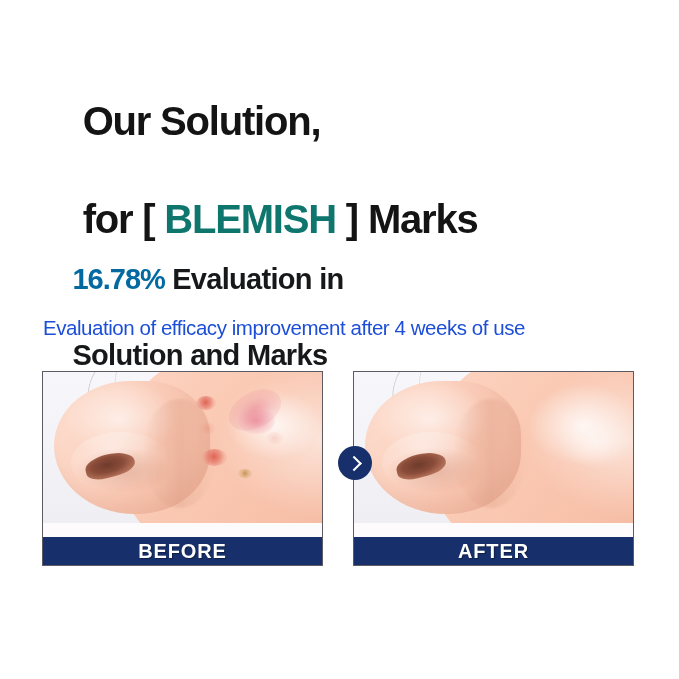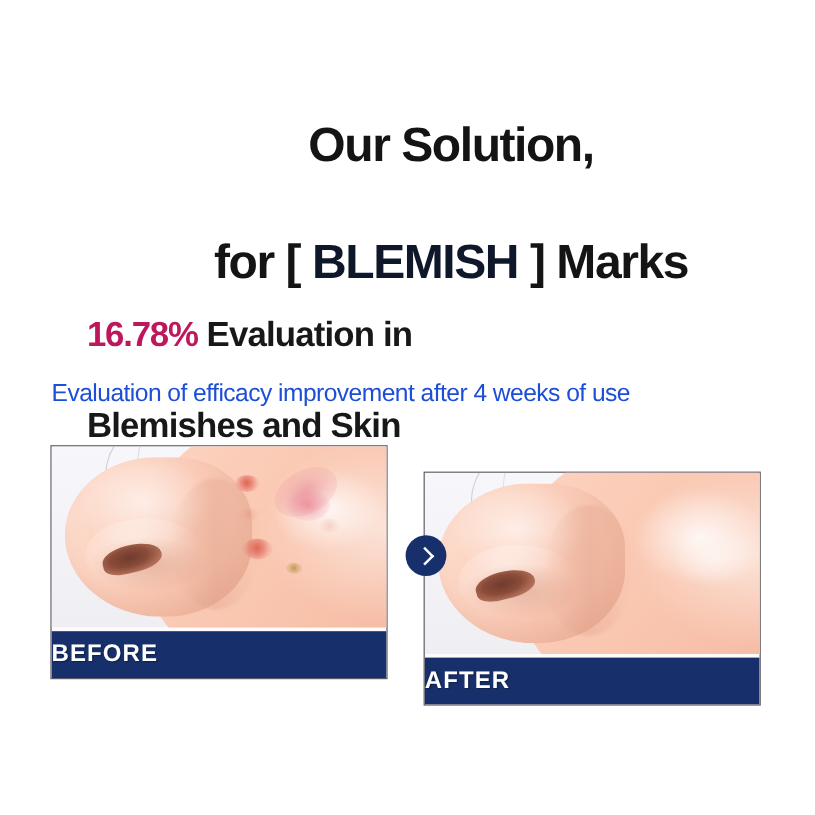--- a/index.html
+++ b/index.html
@@ -15,53 +15,52 @@
     position: relative;
     width: 679px;
     height: 679px;
     background: #ffffff;
     overflow: hidden;
   }
 
   
   .headline {
     position: absolute;
-    left: 56px;
+    left: 43px;
     top: 48px;
     width: 600px;
     font-size: 40px;
     line-height: 49px;
     font-weight: 900;
     letter-spacing: -1.2px;
     color: #141414;
     white-space: pre;
-    text-align: center;
   }
   .headline .teal {
-    color: #0f172a;
+    color: #0f766e;
   }
   .headline .brk {
     color: #141414;
   }
 
   
   .stat {
     position: absolute;
     left: 43px;
     top: 222px;
     width: 600px;
     font-size: 29px;
     line-height: 38px;
     font-weight: 700;
     letter-spacing: -0.7px;
     color: #17181a;
     white-space: pre;
   }
   .stat .pct {
-    color: #be185d;
+    color: #0369a1;
     font-weight: 800;
     letter-spacing: -1px;
   }
 
   
   .subcaption {
     position: absolute;
     left: 43px;
     top: 314px;
     width: 620px;
@@ -85,21 +84,21 @@
     position: absolute;
     top: 0;
     width: 281px;
     height: 195px;
     border: 1px solid #5d5a63;
     box-sizing: border-box;
     overflow: hidden;
     background: #fdfbfb;
   }
   .panel.left  { left: 0; }
-  .panel.right { left: 311px; margin-top: 22px; }
+  .panel.right { left: 311px; }
 
   .photo {
     position: absolute;
     left: 0; top: 0;
     width: 100%;
     height: 151px;
     overflow: hidden;
   }
   
   .photo .backdrop {
@@ -217,24 +216,25 @@
       rgba(240,176,186,0) 100%);
     transform: rotate(-28deg);
   }
 
   
   .label-bar {
     position: absolute;
     left: 0;
     bottom: 0;
     width: 100%;
-    height: 39px;
+    height: 28px;
     background: #17306b;
     display: flex;
     align-items: center;
+    justify-content: center;
   }
   .label-bar span {
     color: #ffffff;
     font-size: 20px;
     font-weight: 800;
     letter-spacing: 0.9px;
     text-shadow: 1px 1px 1px rgba(0,0,0,0.35);
   }
 
   
@@ -265,21 +265,21 @@
 
 <div id="page">
 
   <div class="headline">
     <span>Our Solution,</span><br>
     <span>for </span><span class="brk">[ </span><span class="teal">BLEMISH</span><span class="brk"> ]</span><span> Marks</span>
   </div>
 
   <div class="stat">
     <span class="pct">16.78%</span><span> Evaluation in</span><br>
-    <span>Blemishes and Skin</span>
+    <span>Solution and Marks</span>
   </div>
 
   <div class="subcaption">Evaluation of efficacy improvement after 4 weeks of use</div>
 
   <div class="compare">
 
     <div class="panel left">
       <div class="photo">
         <div class="backdrop"></div>
         <div class="strand" style="left:16%;top:-12%;width:26%;height:52%;transform:rotate(16deg);"></div>

